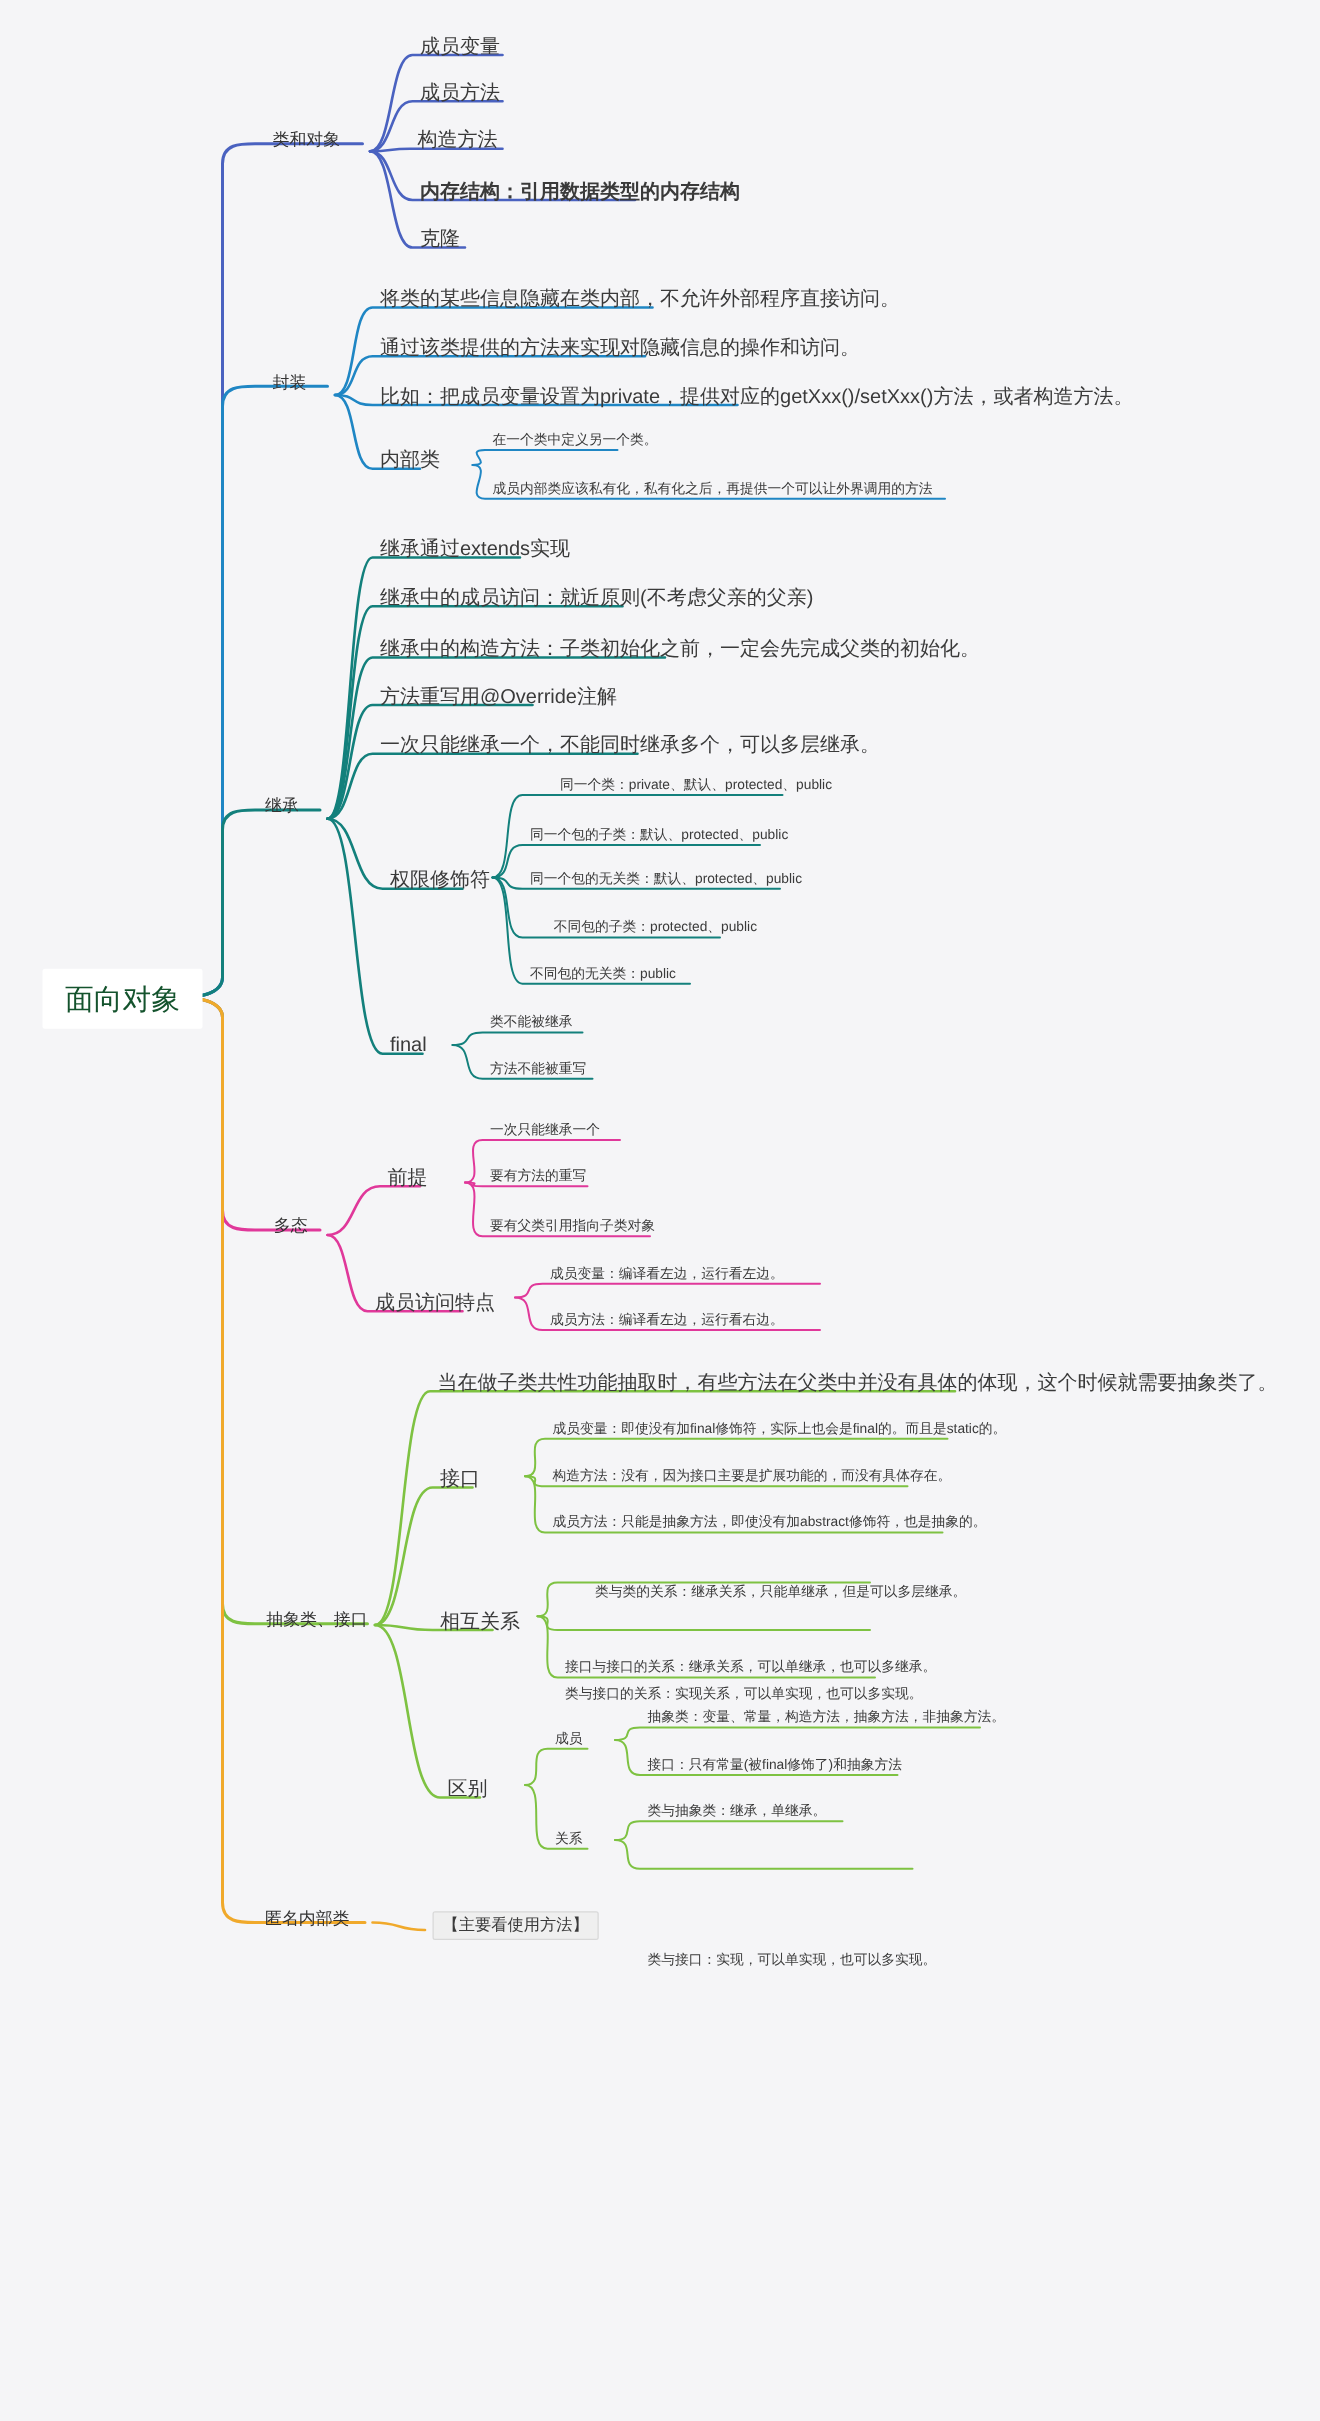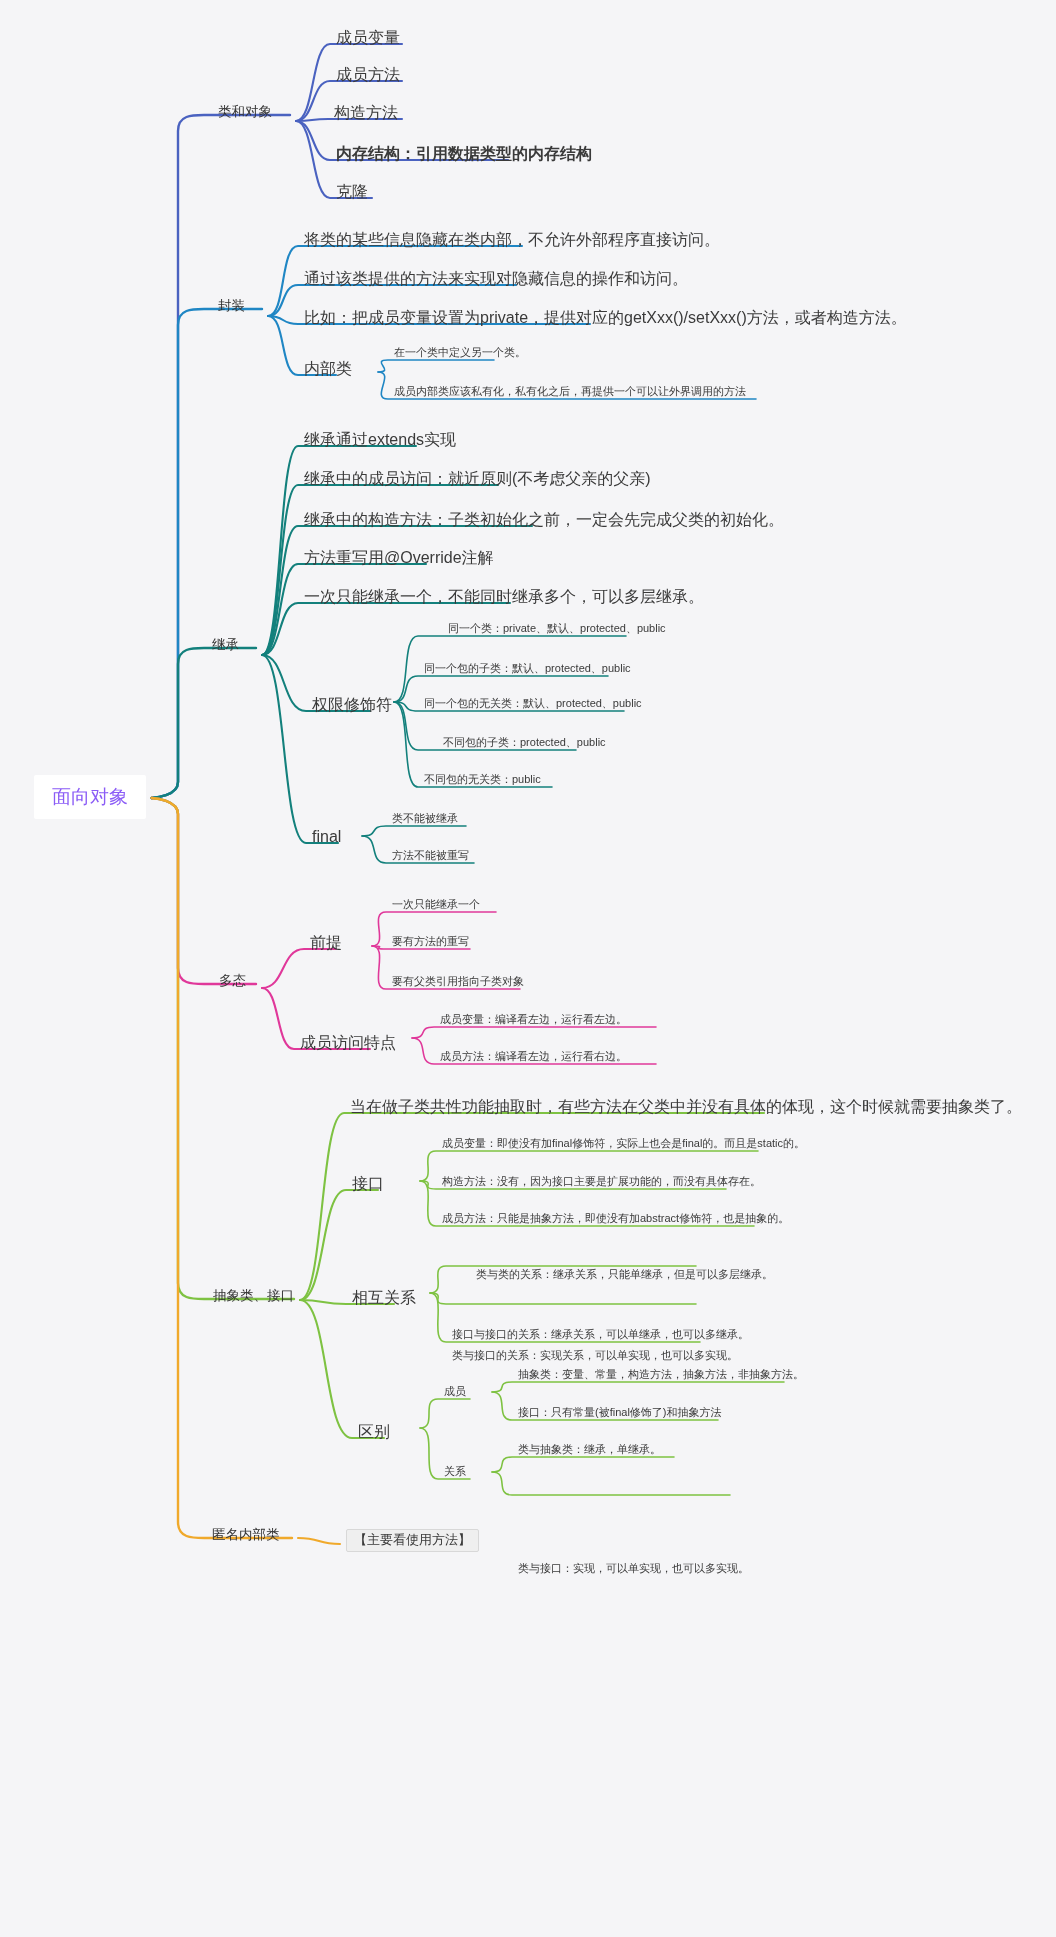--- a/index.html
+++ b/index.html
@@ -25,22 +25,22 @@
     position: absolute;
     white-space: nowrap;
     color: #2b2b2b;
     line-height: 1.15;
   }
   
   .root {
     background: #ffffff;
     border-radius: 2px;
     padding: 11px 18px;
-    font-size: 19px;
-    color: #8b5cf6;
+    font-size: 23px;
+    color: #14532d;
     box-shadow: 0 0 0 0 rgba(0,0,0,0);
   }
   .lvl1 { font-size: 13.5px; color: #333; }
   .lvl2 { font-size: 16px;  color: #3a3a3a; }
   .lvl3 { font-size: 11px;  color: #3a3a3a; }
   .boxed {
     background: #efefef;
     border: 1px solid #d8d8d8;
     border-radius: 2px;
     padding: 3px 7px;

